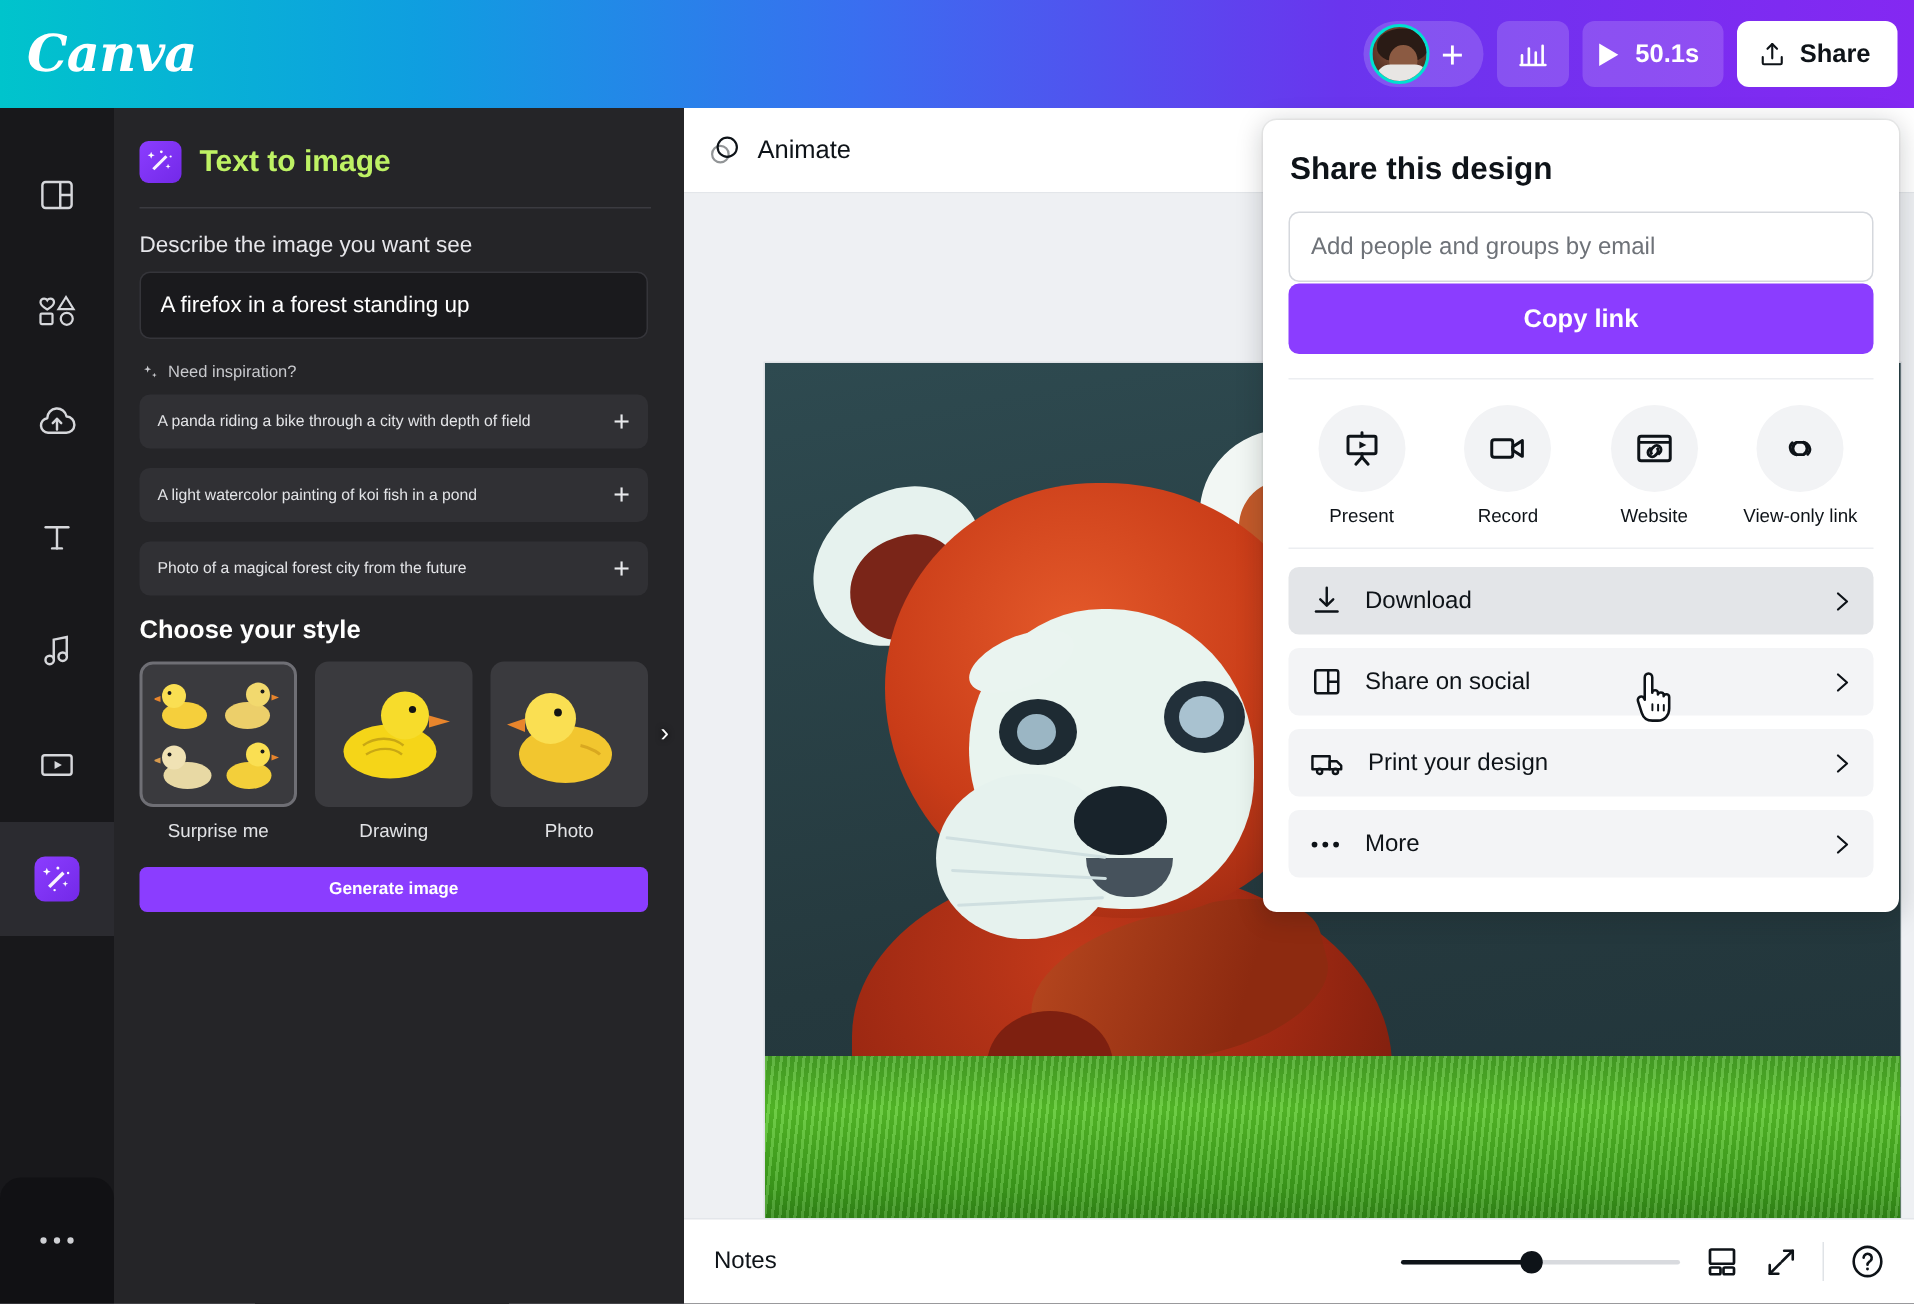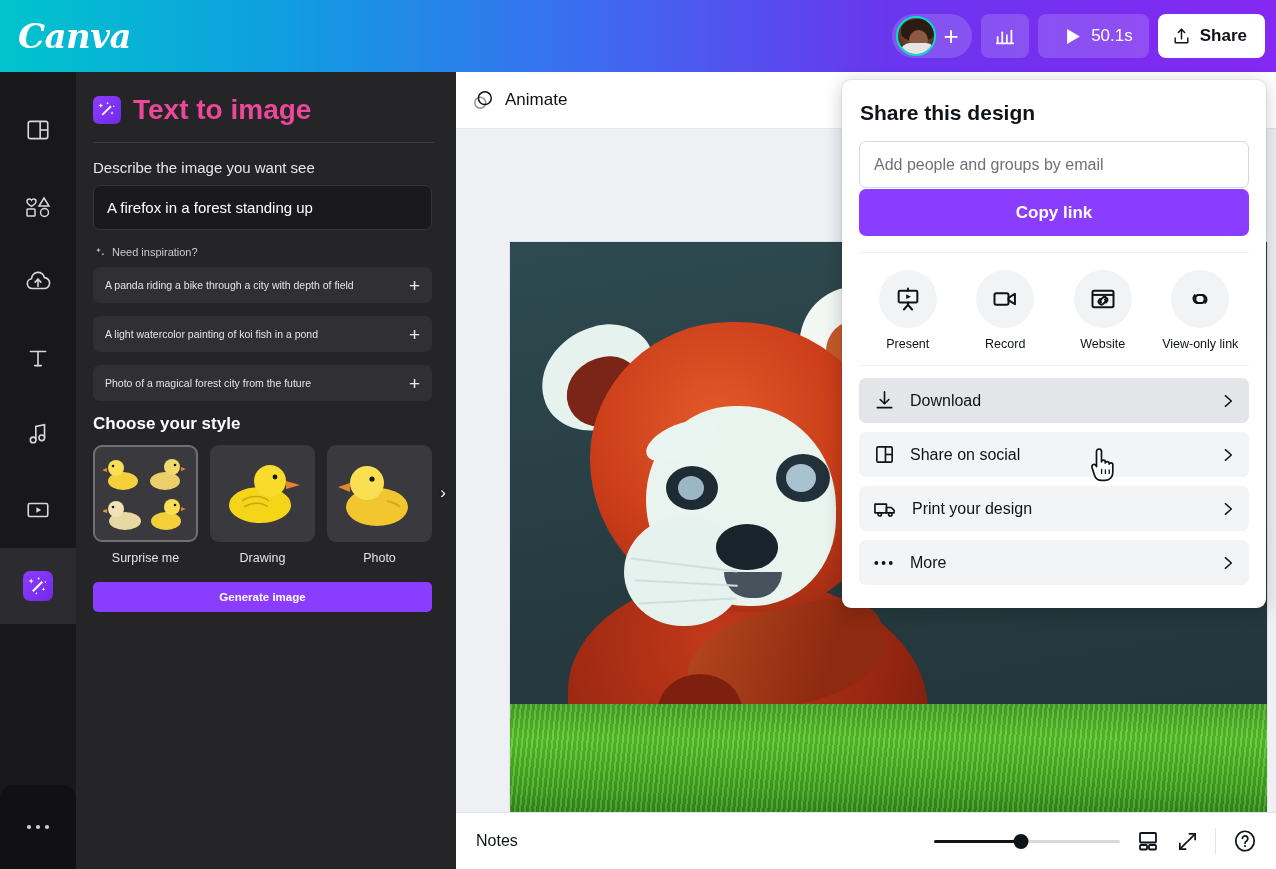--- a/index.html
+++ b/index.html
@@ -46,21 +46,21 @@
   }
   .plus-btn {
     width: 30px; height: 30px; display: flex; align-items: center; justify-content: center;
     color: #fff; font-size: 26px; font-weight: 300; line-height: 1; cursor: pointer;
   }
   .t-btn {
     height: 44px; background: rgba(255,255,255,0.16); border-radius: 8px;
     display: flex; align-items: center; justify-content: center; color: #fff; cursor: pointer;
   }
   .t-btn.square { width: 48px; }
-  .t-btn.timer { padding: 0 16px 0 28px; gap: 10px; font-size: 17px; font-weight: 400; }
+  .t-btn.timer { padding: 0 16px 0 10px; gap: 10px; font-size: 17px; font-weight: 700; }
   .share-btn {
     height: 44px; background: #fff; color: #0e1318; border-radius: 8px;
     display: flex; align-items: center; gap: 9px; padding: 0 18px 0 14px;
     font-size: 17px; font-weight: 600; cursor: pointer;
   }
 
   
   .rail {
     position: absolute; left: 0; top: 72px; width: 76px; height: 797px;
     background: #18181b; display: flex; flex-direction: column; align-items: center;
@@ -82,21 +82,21 @@
     display: flex; align-items: center; justify-content: center; position: relative;
   }
 
   
   .panel {
     position: absolute; left: 76px; top: 72px; width: 380px; height: 797px;
     background: #252528; padding: 22px 22px 0 17px; z-index: 20; overflow: hidden;
   }
   .panel-head { display: flex; align-items: center; gap: 12px; }
   .panel-head .tile { width: 28px; height: 28px; border-radius: 6px; }
-  .panel-title { color: #ec4899; font-size: 28px; font-weight: 600; }
+  .panel-title { color: #bef264; font-size: 20px; font-weight: 600; }
   .panel-rule { height: 1px; background: #3b3b40; margin: 16px 0 16px 0; }
   .field-label { color: #e6e6ea; font-size: 15px; margin-bottom: 9px; }
   .prompt-input {
     width: 339px; height: 45px; background: #1a1a1d; border: 1px solid #35353a; border-radius: 7px;
     color: #fff; font-size: 15px; padding: 0 13px; font-family: "Liberation Sans", sans-serif;
   }
   .inspire-head {
     display: flex; align-items: center; gap: 6px; color: #c9cace; font-size: 11px;
     margin: 16px 0 9px 2px;
     text-align: right;

